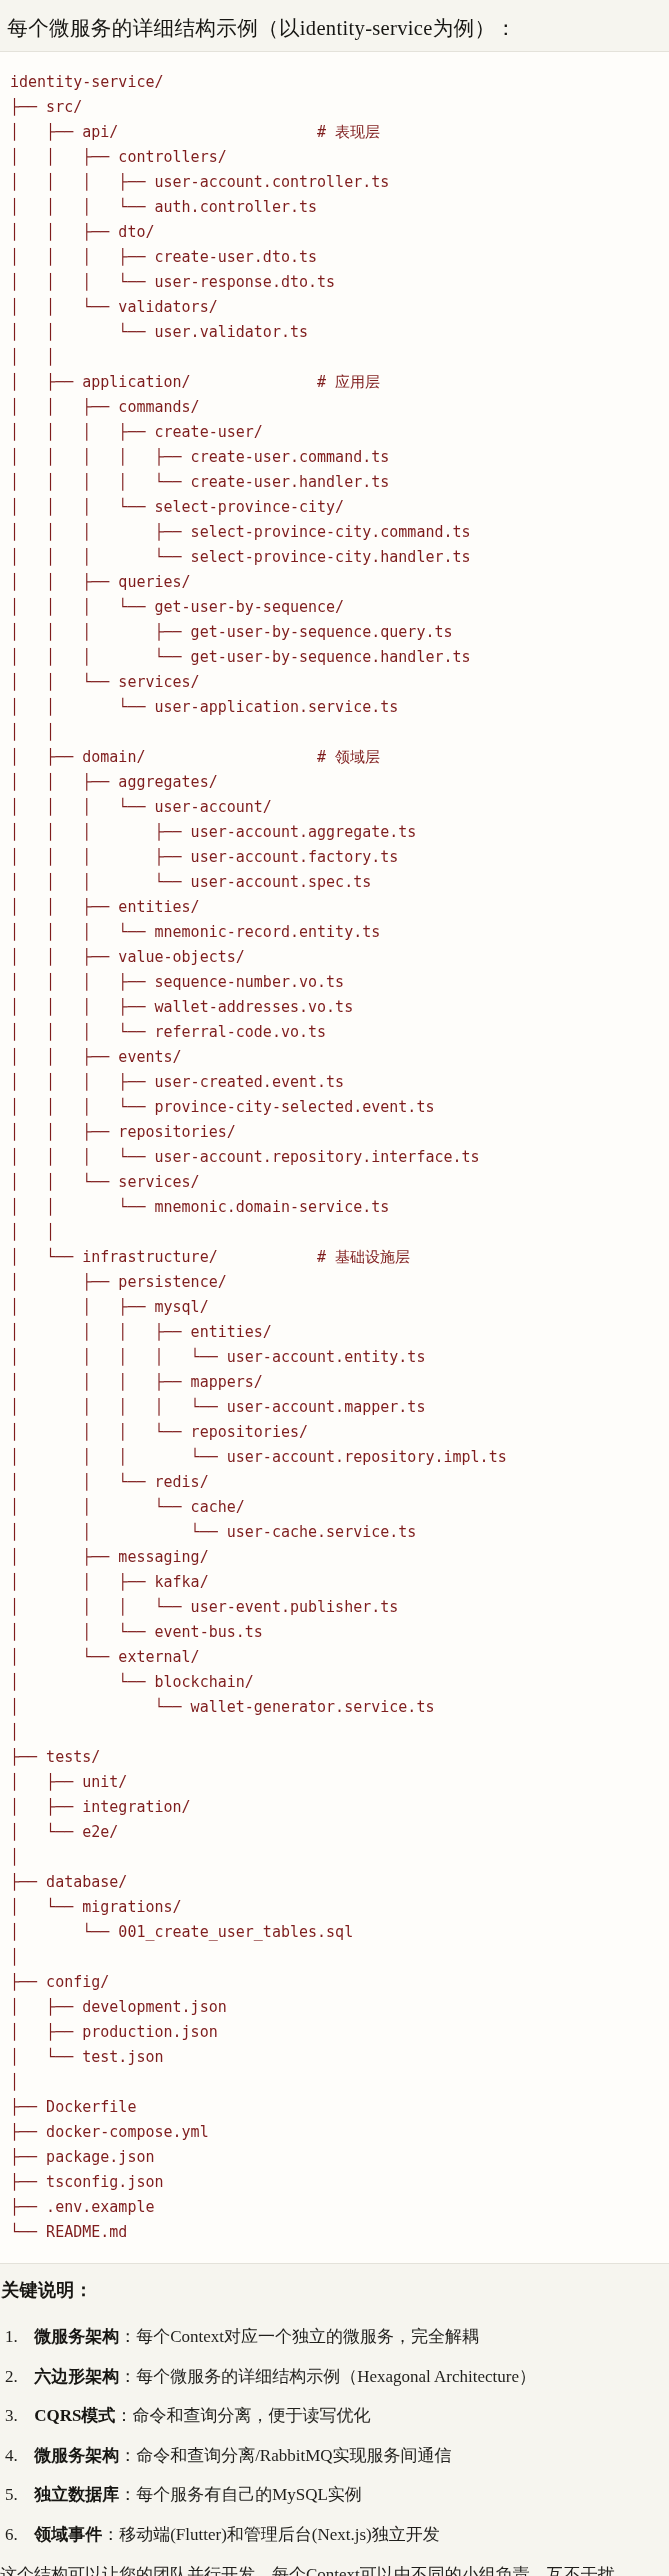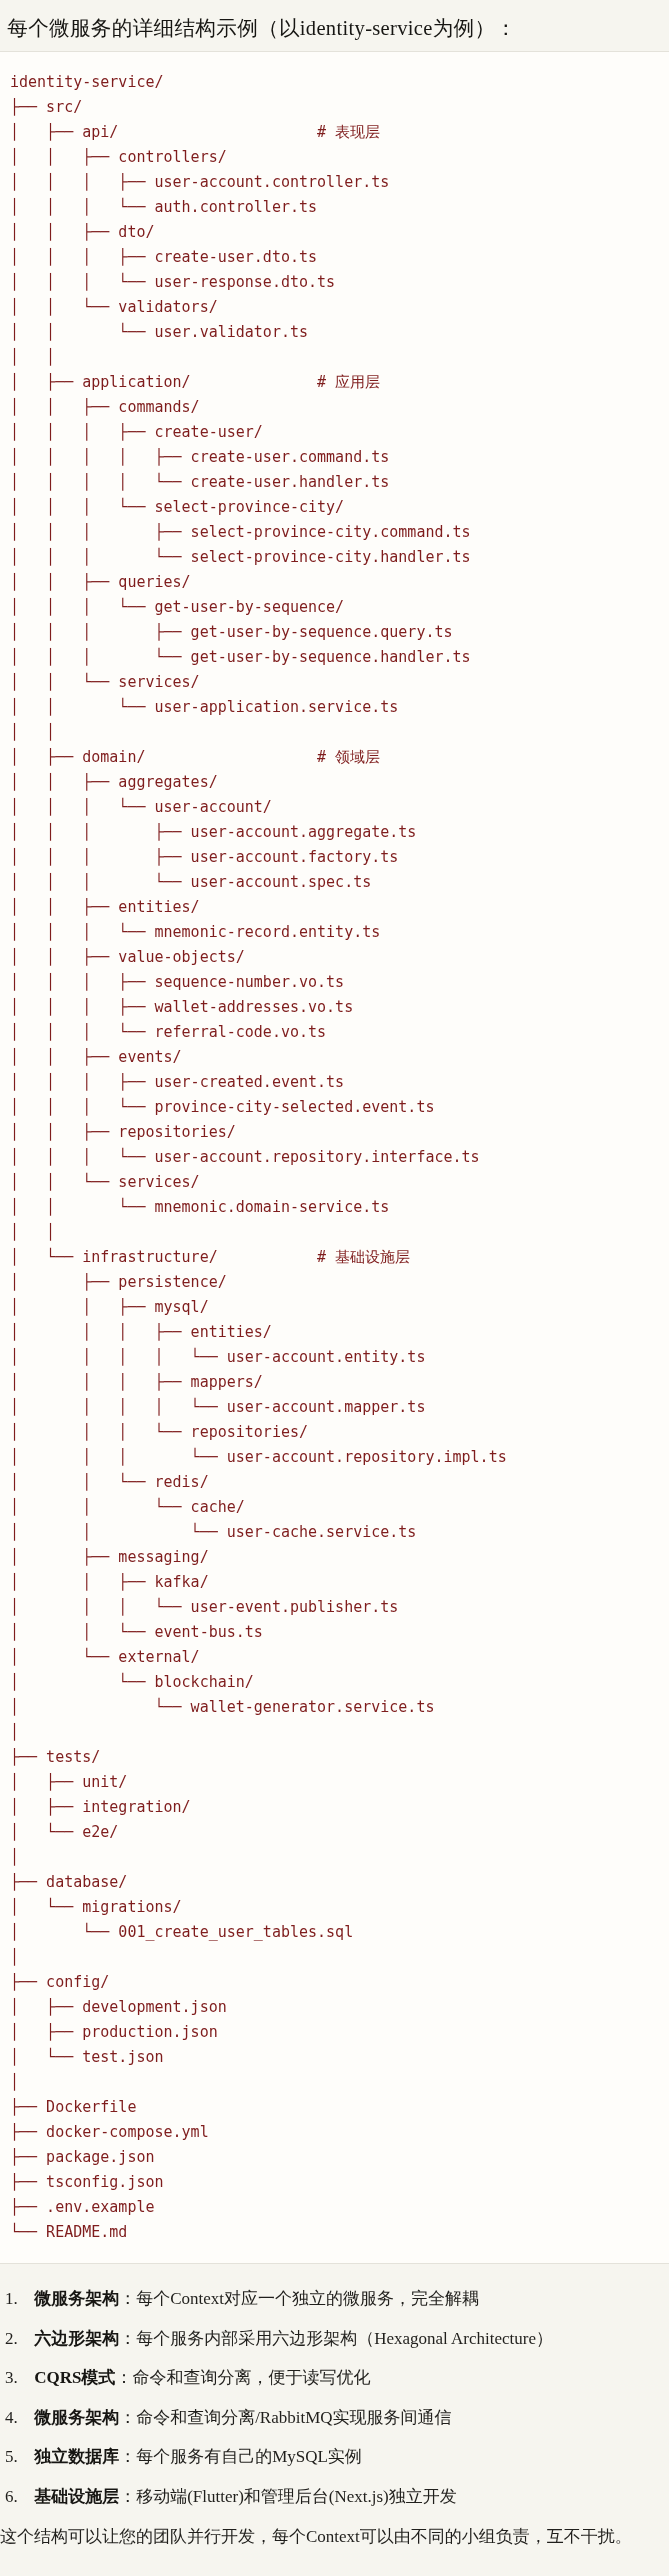--- a/index.html
+++ b/index.html
@@ -167,27 +167,28 @@
 │
 ├── Dockerfile
 ├── docker-compose.yml
 ├── package.json
 ├── tsconfig.json
 ├── .env.example
 └── README.md</pre>
   </div>
 
   <div class="notes-section">
+    <div class="notes-heading">关键说明：</div>
 
     <div class="notes-list" id="notes-list">
         <div class="note-item"><span class="num">1.</span><span class="term">微服务架构</span><span class="desc">：每个Context对应一个独立的微服务，完全解耦</span></div>
-        <div class="note-item"><span class="num">2.</span><span class="term">六边形架构</span><span class="desc">：每个服务内部采用六边形架构（Hexagonal Architecture）</span></div>
+        <div class="note-item"><span class="num">2.</span><span class="term">六边形架构</span><span class="desc">：每个微服务的详细结构示例（Hexagonal Architecture）</span></div>
         <div class="note-item"><span class="num">3.</span><span class="term">CQRS模式</span><span class="desc">：命令和查询分离，便于读写优化</span></div>
         <div class="note-item"><span class="num">4.</span><span class="term">微服务架构</span><span class="desc">：命令和查询分离/RabbitMQ实现服务间通信</span></div>
         <div class="note-item"><span class="num">5.</span><span class="term">独立数据库</span><span class="desc">：每个服务有自己的MySQL实例</span></div>
-        <div class="note-item"><span class="num">6.</span><span class="term">基础设施层</span><span class="desc">：移动端(Flutter)和管理后台(Next.js)独立开发</span></div>
+        <div class="note-item"><span class="num">6.</span><span class="term">领域事件</span><span class="desc">：移动端(Flutter)和管理后台(Next.js)独立开发</span></div>
       </div>
 
     <p class="closing-paragraph">这个结构可以让您的团队并行开发，每个Context可以由不同的小组负责，互不干扰。</p>
   </div>
 
 </div>
 
 
 </body></html>

